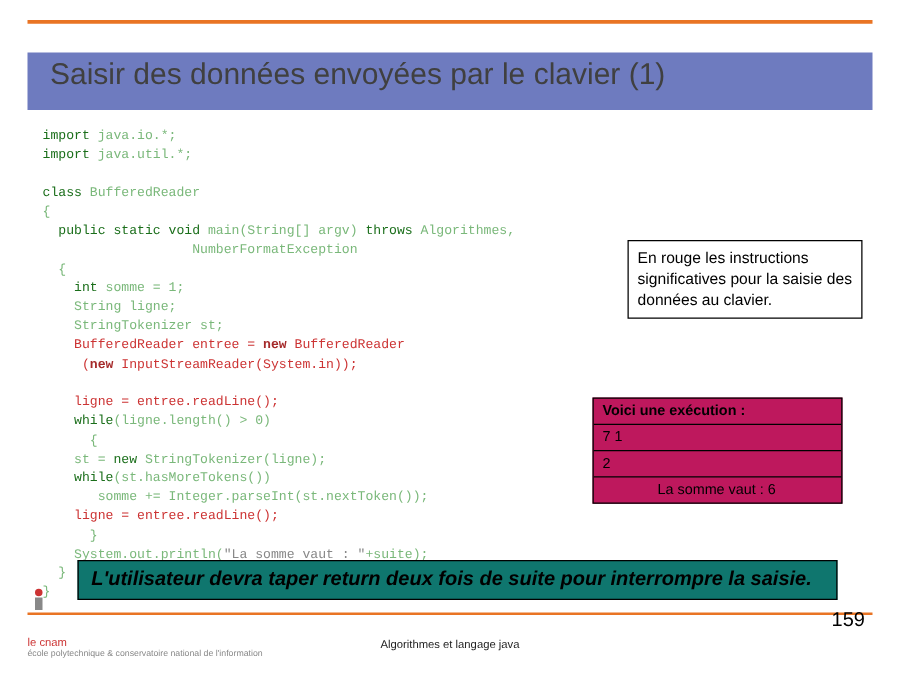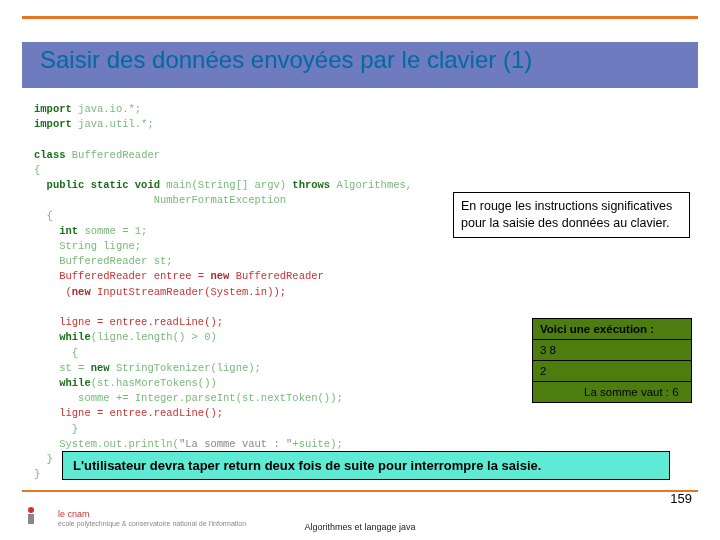--- a/index.html
+++ b/index.html
@@ -25,96 +25,98 @@
     left: 22px;
     right: 22px;
     height: 46px;
     background: #6e7bbf;
   }
   .title-text {
     position: absolute;
     top: 46px;
     left: 40px;
     font-size: 24px;
-    color: #0369a1;
+    color: #404040;
     font-weight: 400;
   }
   .code-block {
     position: absolute;
     top: 102px;
     left: 34px;
     font-family: "Courier New", monospace;
     font-size: 10.5px;
     line-height: 1.45;
     white-space: pre;
     color: #7ab87a;
   }
-  .code-block .kw { color: #1a6e1a; font-weight: bold; }
+  .code-block .kw { color: #1a6e1a; font-weight: normal; }
   .code-block .red { color: #c33; }
   .code-block .redkw { color: #a52a2a; font-weight: bold; }
   .code-block .str { color: #888; }
   .note-box {
     position: absolute;
     top: 192px;
     right: 30px;
-    width: 237px;
+    width: 188px;
     font-size: 12.5px;
     line-height: 1.35;
     border: 1px solid #000;
     padding: 5px 7px;
     background: #fff;
   }
   .exec-box {
     position: absolute;
     top: 318px;
-    right: 28px;
-    width: 160px;
+    right: 46px;
+    width: 200px;
     font-size: 11.5px;
     border: 1px solid #000;
-    background: #4d7c0f;
+    background: #be185d;
   }
   .exec-box .row {
     padding: 4px 7px;
     border-bottom: 1px solid #000;
   }
   .exec-box .row:last-child { border-bottom: none; margin-left: 44px; }
   .exec-box .hdr { font-weight: bold; }
   .bottom-note {
     position: absolute;
     left: 62px;
     right: 50px;
     bottom: 60px;
     border: 1px solid #000;
     padding: 6px 10px;
-    font-size: 13px;
+    font-size: 16px;
     font-weight: bold;
-    background: #5eead4;
+    background: #0f766e;
+    font-style: italic;
   }
   .page-num {
     position: absolute;
     right: 28px;
     bottom: 34px;
-    font-size: 13px;
+    font-size: 16px;
   }
   .footer-text {
     position: absolute;
     left: 50%;
     transform: translateX(-50%);
-    bottom: 8px;
+    bottom: 20px;
     font-size: 9px;
     color: #222;
     text-align: center;
   }
   .logo {
     position: absolute;
     left: 22px;
     bottom: 12px;
     display: flex;
-    align-items: flex-end;
+    align-items: flex-start;
     gap: 18px;
+    flex-direction: column;
   }
   .logo-txt {
     font-size: 9px;
     line-height: 1.1;
     color: #c33;
   }
   .logo-txt .sub {
     color: #888;
     font-size: 7px;
   }
@@ -137,41 +139,41 @@
 <div class="code-block"><span class="kw">import</span><span> java.io.*;</span>
 <span class="kw">import</span><span> java.util.*;</span>
 
 <span class="kw">class</span><span> BufferedReader</span>
 <span>{</span>
 <span class="kw">  public static void</span><span> main(String[] argv) </span><span class="kw">throws</span><span> Algorithmes,</span>
 <span>                   NumberFormatException</span>
 <span>  {</span>
 <span class="kw">    int</span><span> somme = 1;</span>
 <span>    String ligne;</span>
-<span>    BufferedReader st;</span>
+<span>    StringTokenizer st;</span>
 <span class="red">    BufferedReader entree = </span><span class="redkw">new</span><span class="red"> BufferedReader</span>
 <span class="red">     (</span><span class="redkw">new</span><span class="red"> InputStreamReader(System.in));</span>
 <span></span>
 <span class="red">    ligne = entree.readLine();</span>
 <span class="kw">    while</span><span>(ligne.length() &gt; 0)</span>
 <span>      {</span>
 <span>    st = </span><span class="kw">new</span><span> StringTokenizer(ligne);</span>
 <span class="kw">    while</span><span>(st.hasMoreTokens())</span>
 <span>       somme += Integer.parseInt(st.nextToken());</span>
 <span class="red">    ligne = entree.readLine();</span>
 <span>      }</span>
 <span>    System.out.println(</span><span class="str">"La somme vaut : "</span><span>+suite);</span>
 <span>  }</span>
 <span>}</span></div>
 
 <div class="note-box">En rouge les instructions significatives pour la saisie des données au clavier.</div>
 
 <div class="exec-box">
   <div class="row hdr">Voici une exécution :</div>
-  <div class="row">3 8</div>
+  <div class="row">7 1</div>
   <div class="row">2</div>
   <div class="row"> La somme vaut : 6</div>
 </div>
 
 <div class="bottom-note">L'utilisateur devra taper return deux fois de suite pour interrompre la saisie.</div>
 
 <div class="bottom-rule"></div>
 
 <div class="page-num">159</div>
 <div class="footer-text">Algorithmes et langage java</div>

